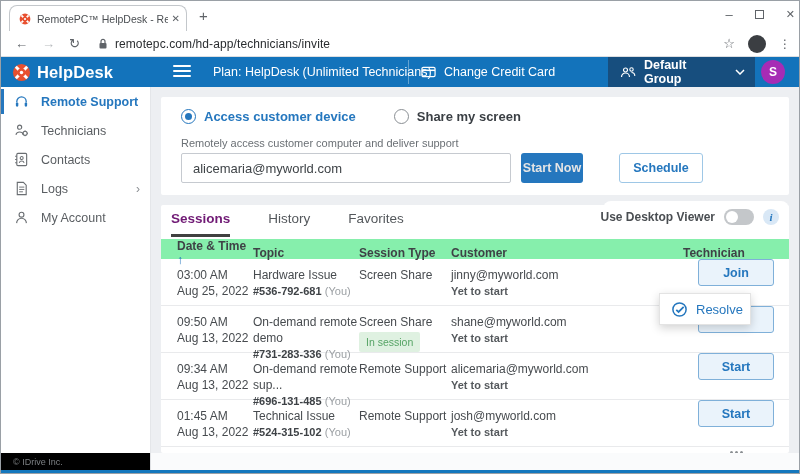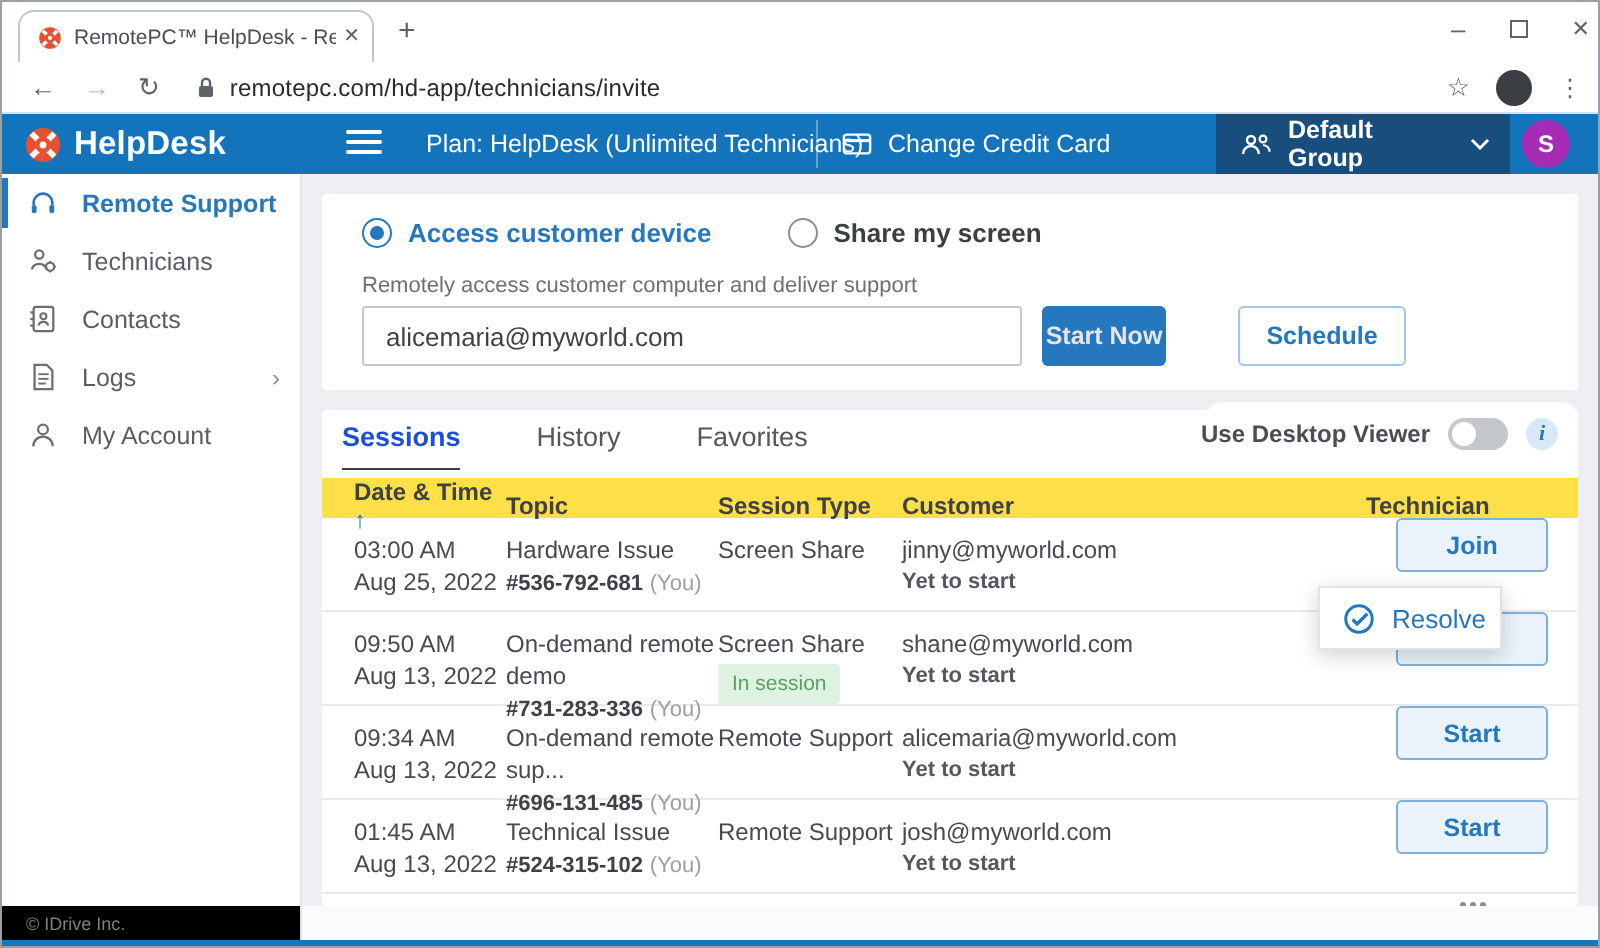--- a/index.html
+++ b/index.html
@@ -69,29 +69,29 @@
   .helper { position:absolute; left:20px; top:40px; font-size:11px; color:#6b7075; }
   .email-input { position:absolute; left:20px; top:56px; width:330px; height:30px; border:1px solid #c6cad0; border-radius:2px; font-size:13px; color:#3e4347; padding:0 11px; font-family:"Liberation Sans","DejaVu Sans",sans-serif; }
   .btn-start { position:absolute; left:360px; top:56px; width:62px; height:30px; background:#2577be; border:none; border-radius:3px; color:#e5e5e5; font-size:12.5px; font-weight:bold; }
   .btn-schedule { position:absolute; left:458px; top:56px; width:84px; height:30px; background:#fff; border:1px solid #9ec7e6; border-radius:3px; color:#2577be; font-size:12.5px; font-weight:bold; }
 
   .viewerbox { position:absolute; left:452px; top:114px; width:186px; height:34px; background:#fff; border-radius:8px; }
   .sessionscard { position:absolute; left:10px; top:118px; width:628px; height:248px; background:#fff; border-radius:2px; }
 
   .tabs { position:absolute; left:10px; top:6px; display:flex; gap:38px; }
   .tab-item { font-size:13.5px; color:#54585c; padding-bottom:8px; cursor:default; }
-  .tab-item.active { color:#1d4ed8; font-weight:bold; border-bottom:1px solid #404040; }
+  .tab-item.active { color:#701a75; font-weight:bold; border-bottom:3px solid #404040; }
   .viewer-group { position:absolute; right:10px; top:4px; display:flex; align-items:center; gap:9px; }
   .viewer-label { font-size:12px; font-weight:bold; color:#4a4e52; }
   .toggle { width:30px; height:16px; border-radius:8px; background:#c4c7ca; position:relative; }
   .toggle-knob { position:absolute; left:2px; top:2px; width:12px; height:12px; border-radius:50%; background:#fff; }
   .info-dot { width:16px; height:16px; border-radius:50%; background:#d9e8f6; color:#2577be; font-size:11px; font-style:italic; font-family:"Liberation Serif","DejaVu Serif",serif; font-weight:bold; display:flex; align-items:center; justify-content:center; }
 
   .grid { display:grid; grid-template-columns:76px 106px 92px 232px 1fr; padding-left:16px; }
-  .thead { position:absolute; left:0; top:34px; width:628px; height:20px; background:#fde047; align-items:center; font-size:12px; font-weight:bold; color:#3e4246; }
+  .thead { position:absolute; left:0; top:34px; width:628px; height:20px; background:#86efac; align-items:center; font-size:12px; font-weight:bold; color:#3e4246; }
   .sort-arrow { color:#2577be; font-weight:bold; }
   .tbody { position:absolute; left:0; top:54px; width:628px; }
   .trow { height:47px; border-bottom:1px solid #e9eaec; position:relative; }
   .cell { padding-top:8px; font-size:12px; color:#474b4f; line-height:16px; }
   .sub { font-size:11px; color:#55595d; font-weight:bold; }
   .sid { font-size:11px; font-weight:bold; color:#3e4246; }
   .you { font-size:11px; color:#9ca0a4; font-weight:normal; }
   .badge { display:inline-block; margin-top:2px; background:#dff1e1; color:#56a465; font-size:10.5px; padding:2px 7px; border-radius:2px; }
   .badge:empty { display:none; }
   .action-cell { display:flex; align-items:center; gap:12px; padding-top:0;flex-direction:column; }

